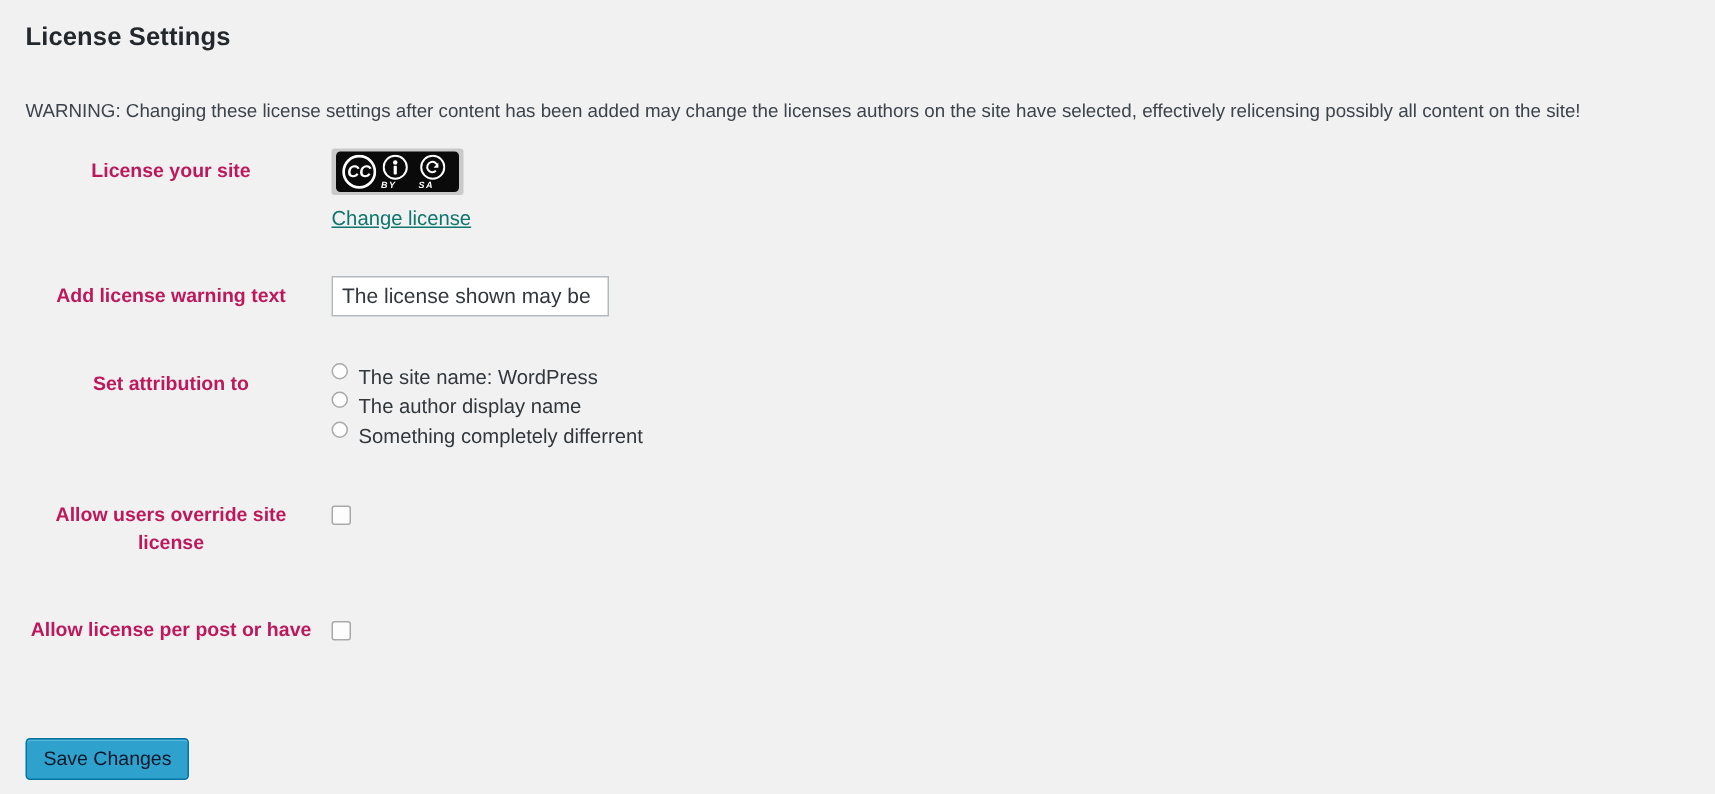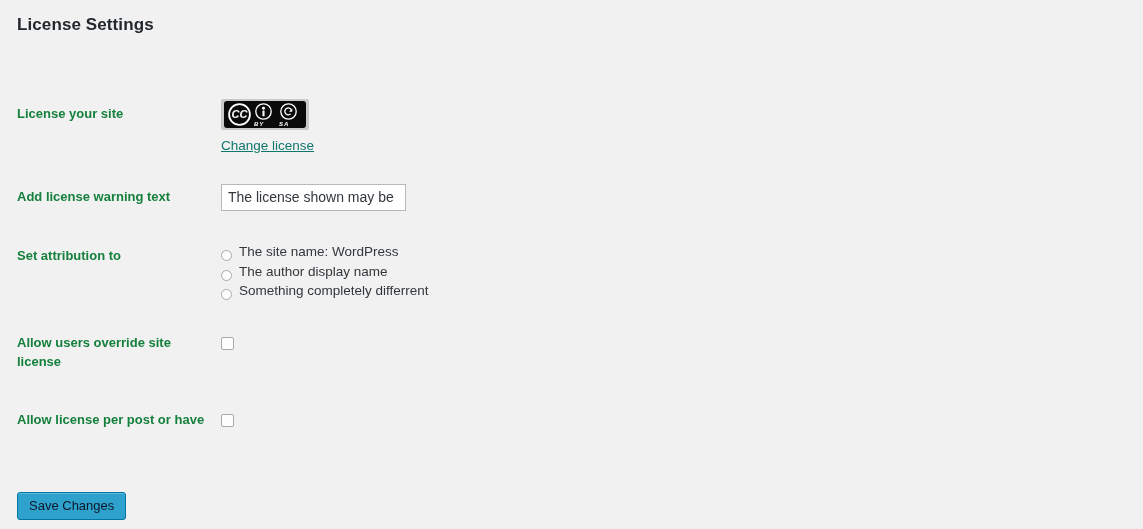--- a/index.html
+++ b/index.html
@@ -52,25 +52,25 @@
     position: absolute;
     left: 0;
     top: 88px;
     width: 1143px;
     border-collapse: collapse;
   }
   .form-table tr { vertical-align: top; }
 
   .form-table th {
     width: 221px;
-    text-align: left;
+    text-align: center;
     padding: 20px 10px 20px 17px;
     font-size: 13px;
     font-weight: bold;
-    color: #15803d;
+    color: #be185d;
     line-height: 1.45;
     box-sizing: border-box;
     vertical-align: top;
   }
   .form-table td {
     padding: 15px 10px 15px 0;
     font-size: 13px;
     color: #32373c;
     line-height: 1.4;
     vertical-align: top;
@@ -150,21 +150,21 @@
     border: 1px solid #b4b9be;
     border-radius: 0;
     outline: none;
     box-shadow: none;
   }
 
   
   .radio-list { margin: 0; padding: 0; }
   .radio-row {
     display: flex;
-    align-items: flex-end;
+    align-items: flex-start;
     height: 19.5px;
     margin: 0;
   }
   .radio-input {
     -webkit-appearance: none;
     appearance: none;
     width: 11px;
     height: 11px;
     margin: 0 7px 0 0;
     border: 1px solid #a9a9a9;
@@ -214,20 +214,21 @@
     box-shadow: 0 1px 0 rgba(120,200,230,0.6) inset;
   }
 </style>
 </head>
 <body>
 
 <div class="wrap">
 
   <h1 class="page-title">License Settings</h1>
 
+  <p class="warning-text">WARNING: Changing these license settings after content has been added may change the licenses authors on the site have selected, effectively relicensing possibly all content on the site!</p>
 
   <table class="form-table">
     <tbody>
 
       <tr class="row-license">
         <th>License your site</th>
         <td>
           <div class="cc-badge">
             <div class="cc-badge-inner">
               <svg class="cc-icon cc-mark" width="23" height="23" viewBox="0 0 64 64">

